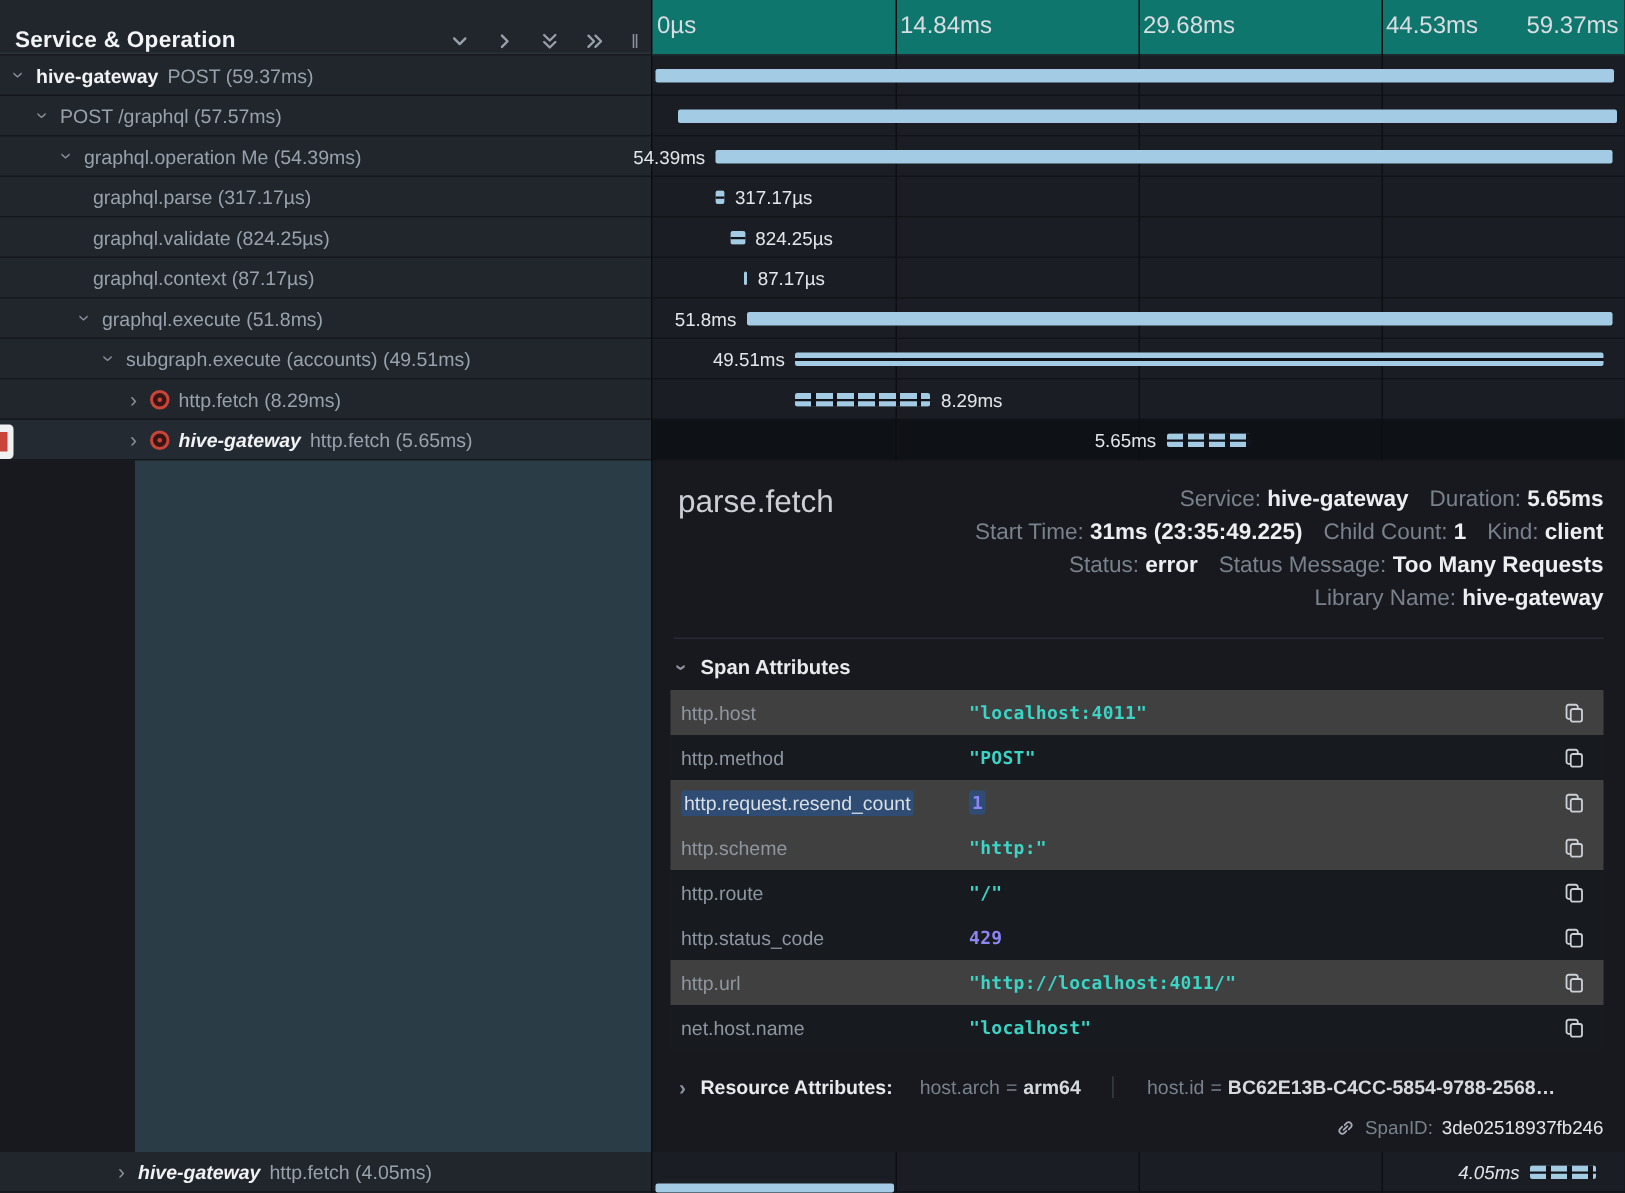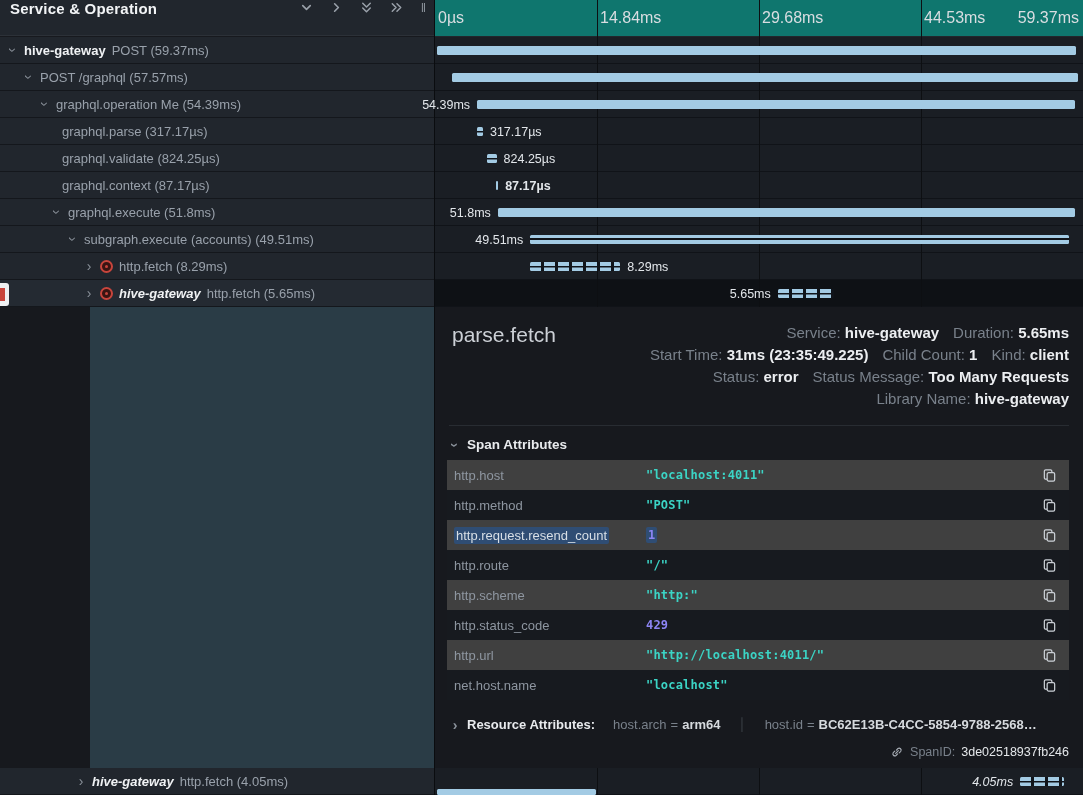--- a/index.html
+++ b/index.html
@@ -3,21 +3,21 @@
 <meta charset="utf-8">
 <style>
   html,body{margin:0;padding:0}
   body{width:1083px;height:795px;position:relative;overflow:hidden;
        background:#141619;color:#b7bdc5;font-family:"Liberation Sans",sans-serif;}
 
   
   .left-pane{position:absolute;left:0;top:0;width:435px;height:795px;background:#17191e;
              border-right:1px solid #0a0c0f;box-sizing:border-box}
   .lheader{position:absolute;left:0;top:0;right:0;height:36px;background:#21262d;
-           border-bottom:1px solid #2c3138;display:flex;align-items:flex-start;
+           border-bottom:1px solid #2c3138;display:flex;align-items:flex-end;
            padding:0 8px 0 10px;box-sizing:border-box;gap:15px}
   .ltitle{font-size:15px;font-weight:700;color:#f2f4f6;flex:1 1 auto;letter-spacing:.2px}
   .hicon{color:#9aa1aa;display:flex;align-items:center;cursor:pointer}
   .handle{color:#8a919a;font-size:13px;margin-left:2px;cursor:col-resize}
 
   .trow{position:absolute;left:0;right:0;height:27px;background:#21262d;
         border-bottom:1px solid #14171c;box-sizing:border-box;display:flex;align-items:center;
         gap:6px;font-size:13px;white-space:nowrap;overflow:hidden;cursor:pointer}
   .trow-sel{background:#242a32}
   .caret{color:#8a919a;font-size:14px;display:inline-block;width:10px;line-height:1;flex:0 0 auto;text-align:center}
@@ -206,21 +206,21 @@
       <div class="brow" style="top: 118px;">
         <div class="bar striped" style="left: 6.5%; width: 0.9%;"></div>
         <span class="blabel la" style="left: 7.4%;">317.17µs</span>
       </div>
       <div class="brow" style="top: 145px;">
         <div class="bar striped" style="left: 8.1%; width: 1.4%;"></div>
         <span class="blabel la" style="left: 9.5%;">824.25µs</span>
       </div>
       <div class="brow" style="top: 172px;">
         <div class="bar solid" style="left: 9.35%; width: 0.4%;"></div>
-        <span class="blabel la" style="left: 9.75%; font-weight: bold;">87.17µs</span>
+        <span class="blabel la" style="left: 9.75%;">87.17µs</span>
       </div>
       <div class="brow" style="top: 199px;">
         <div class="bar solid" style="left: 9.7%; width: 89%;"></div>
         <span class="blabel lb" style="left: 9.7%;">51.8ms</span>
       </div>
       <div class="brow" style="top: 226px;">
         <div class="bar hollow" style="left: 14.7%; width: 83.2%;"></div>
         <span class="blabel lb" style="left: 14.7%;">49.51ms</span>
       </div>
       <div class="brow" style="top: 253px;">
@@ -284,33 +284,33 @@
         <div class="arow odd">
           <span class="akey"><span class="hl">http.request.resend_count</span></span>
           <span class="aval num"><span class="hl">1</span></span>
           <button class="copy">
   <svg width="15" height="16" viewBox="0 0 16 16">
     <rect x="5.5" y="5.5" width="8" height="9" rx="1.5" fill="none" stroke="currentColor" stroke-width="1.3"></rect>
     <path d="M10.5 5.5V4a1.5 1.5 0 0 0-1.5-1.5H4A1.5 1.5 0 0 0 2.5 4v7A1.5 1.5 0 0 0 4 12.5h1.5" fill="none" stroke="currentColor" stroke-width="1.3"></path>
   </svg>
 </button>
         </div>
+        <div class="arow odd">
+          <span class="akey">http.scheme</span>
+          <span class="aval str">"http:"</span>
+          <button class="copy">
+  <svg width="15" height="16" viewBox="0 0 16 16">
+    <rect x="5.5" y="5.5" width="8" height="9" rx="1.5" fill="none" stroke="currentColor" stroke-width="1.3"></rect>
+    <path d="M10.5 5.5V4a1.5 1.5 0 0 0-1.5-1.5H4A1.5 1.5 0 0 0 2.5 4v7A1.5 1.5 0 0 0 4 12.5h1.5" fill="none" stroke="currentColor" stroke-width="1.3"></path>
+  </svg>
+</button>
+        </div>
         <div class="arow even">
           <span class="akey">http.route</span>
           <span class="aval str">"/"</span>
-          <button class="copy">
-  <svg width="15" height="16" viewBox="0 0 16 16">
-    <rect x="5.5" y="5.5" width="8" height="9" rx="1.5" fill="none" stroke="currentColor" stroke-width="1.3"></rect>
-    <path d="M10.5 5.5V4a1.5 1.5 0 0 0-1.5-1.5H4A1.5 1.5 0 0 0 2.5 4v7A1.5 1.5 0 0 0 4 12.5h1.5" fill="none" stroke="currentColor" stroke-width="1.3"></path>
-  </svg>
-</button>
-        </div>
-        <div class="arow odd">
-          <span class="akey">http.scheme</span>
-          <span class="aval str">"http:"</span>
           <button class="copy">
   <svg width="15" height="16" viewBox="0 0 16 16">
     <rect x="5.5" y="5.5" width="8" height="9" rx="1.5" fill="none" stroke="currentColor" stroke-width="1.3"></rect>
     <path d="M10.5 5.5V4a1.5 1.5 0 0 0-1.5-1.5H4A1.5 1.5 0 0 0 2.5 4v7A1.5 1.5 0 0 0 4 12.5h1.5" fill="none" stroke="currentColor" stroke-width="1.3"></path>
   </svg>
 </button>
         </div>
         <div class="arow even">
           <span class="akey">http.status_code</span>
           <span class="aval num">429</span>

